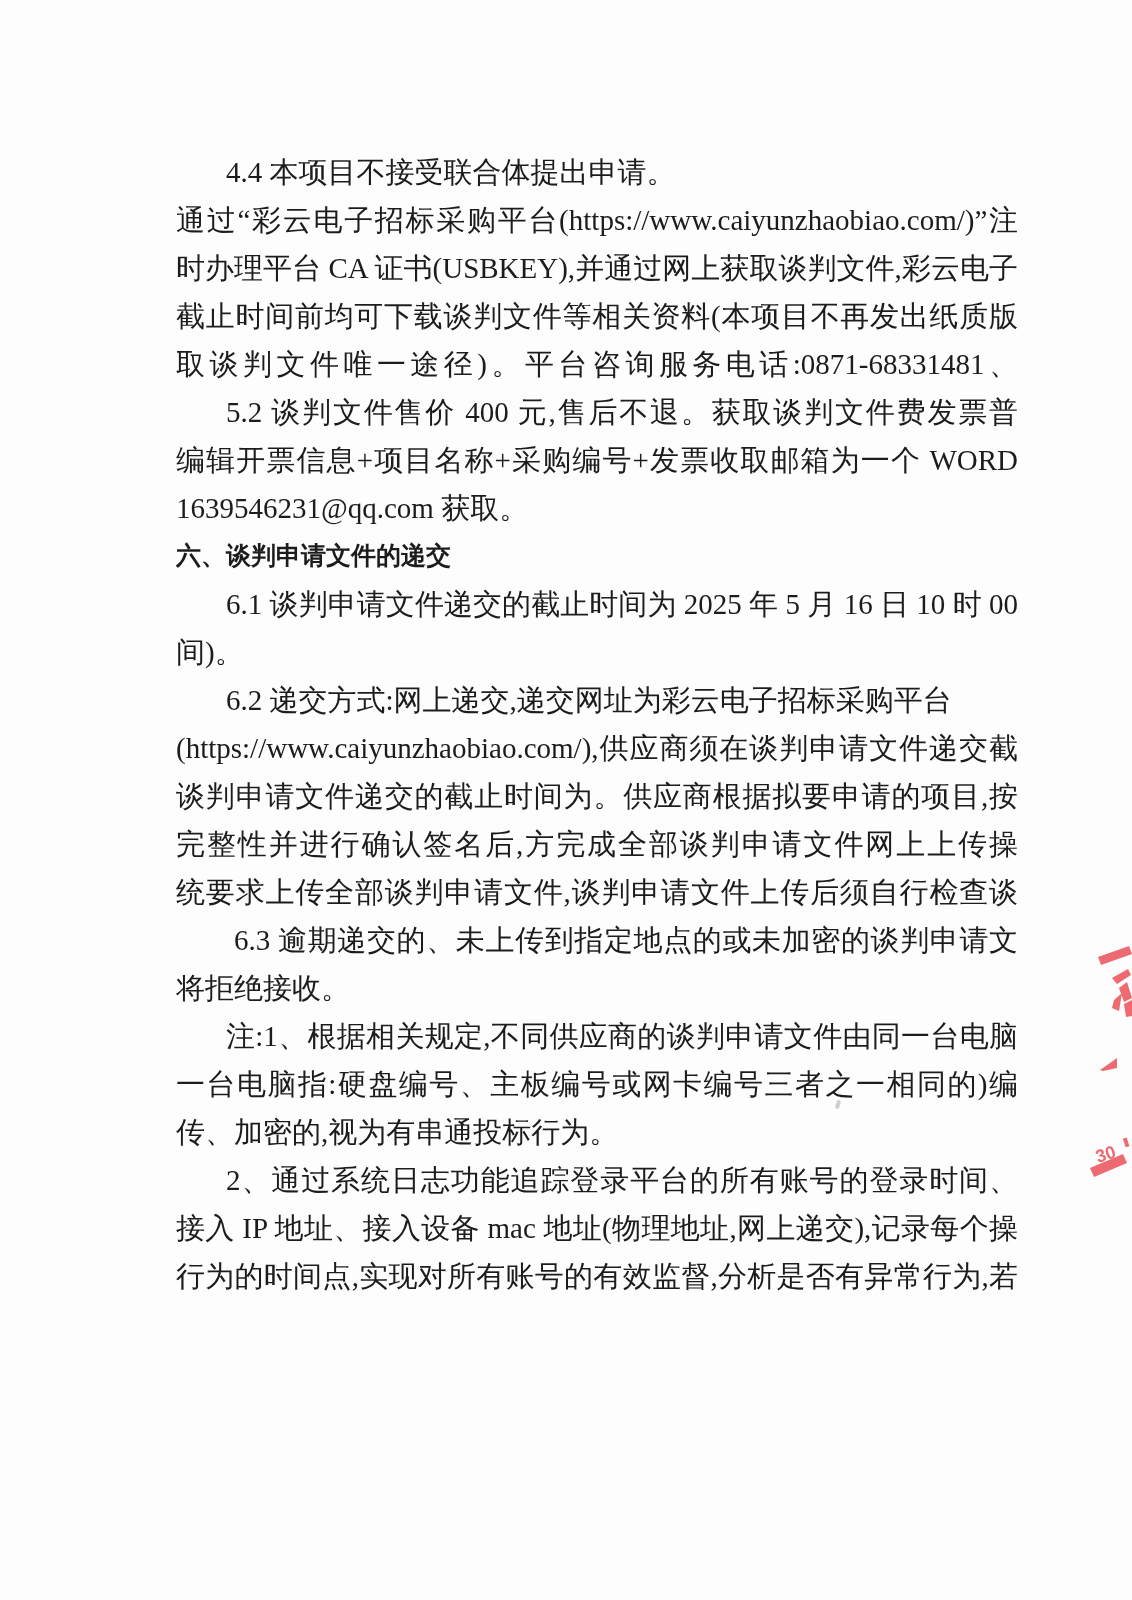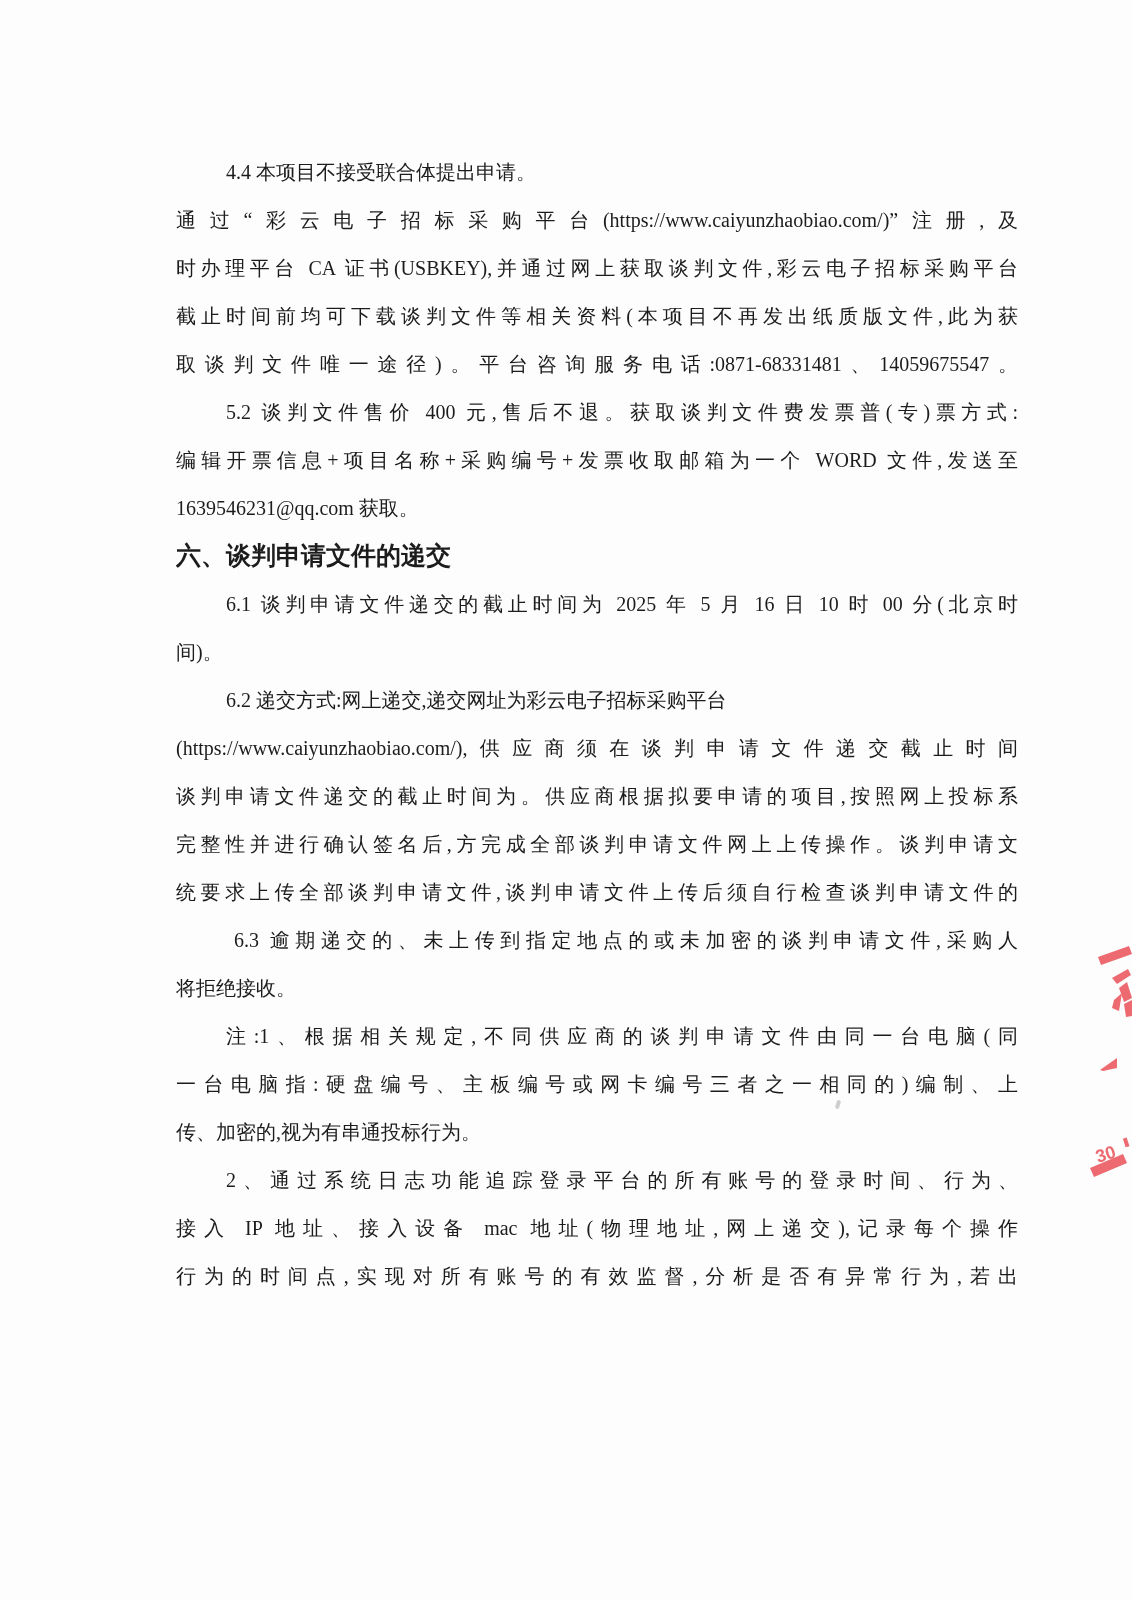--- a/index.html
+++ b/index.html
@@ -9,21 +9,21 @@
     background:#fdfdfd;
     font-family:"Liberation Serif","DejaVu Serif",serif;
     color:#1c1c1c;
     overflow:hidden;
   }
   .text-block {
     position:absolute; left:176px; top:148px; width:842px;
   }
   .line {
     height:48px; line-height:48px;
-    font-size:20px;
+    font-size:29px;
     overflow:hidden;
     white-space:normal;
   }
   .justified { text-align:justify; text-align-last:justify; }
   .heading { font-weight:700; font-size:25px; }
   .note { font-weight:400; }
   .indent { text-indent:50px; }
   .indent-more { text-indent:58px; }
   .stamp-svg { position:absolute; }
   .stamp-text {

